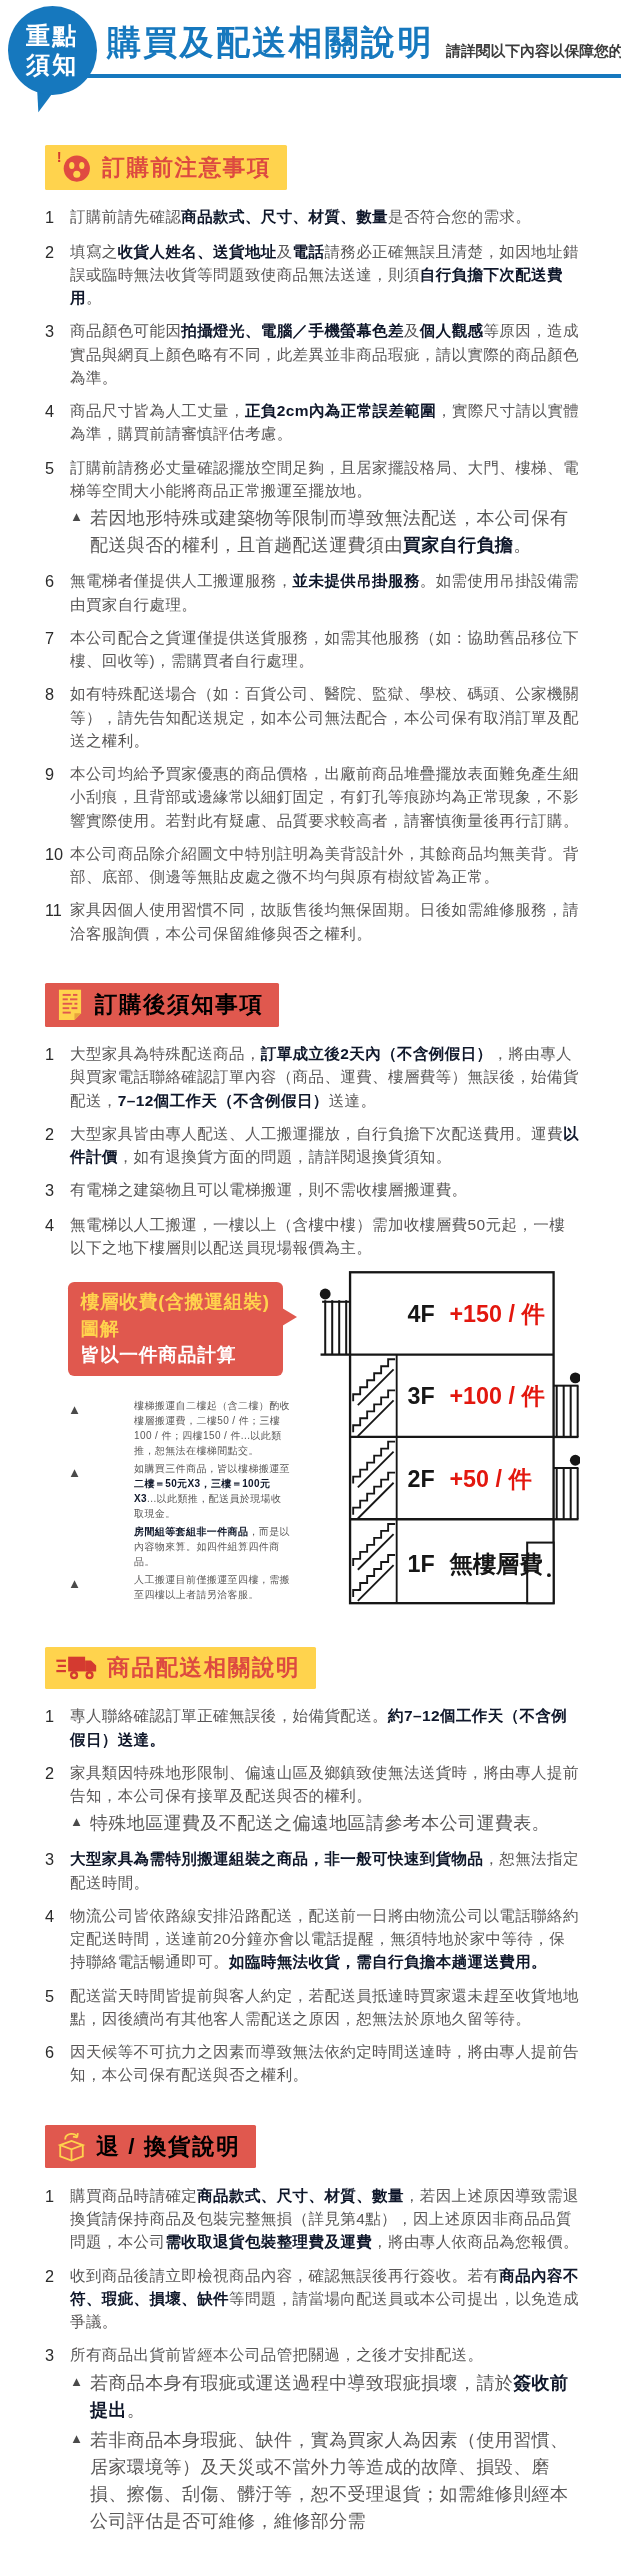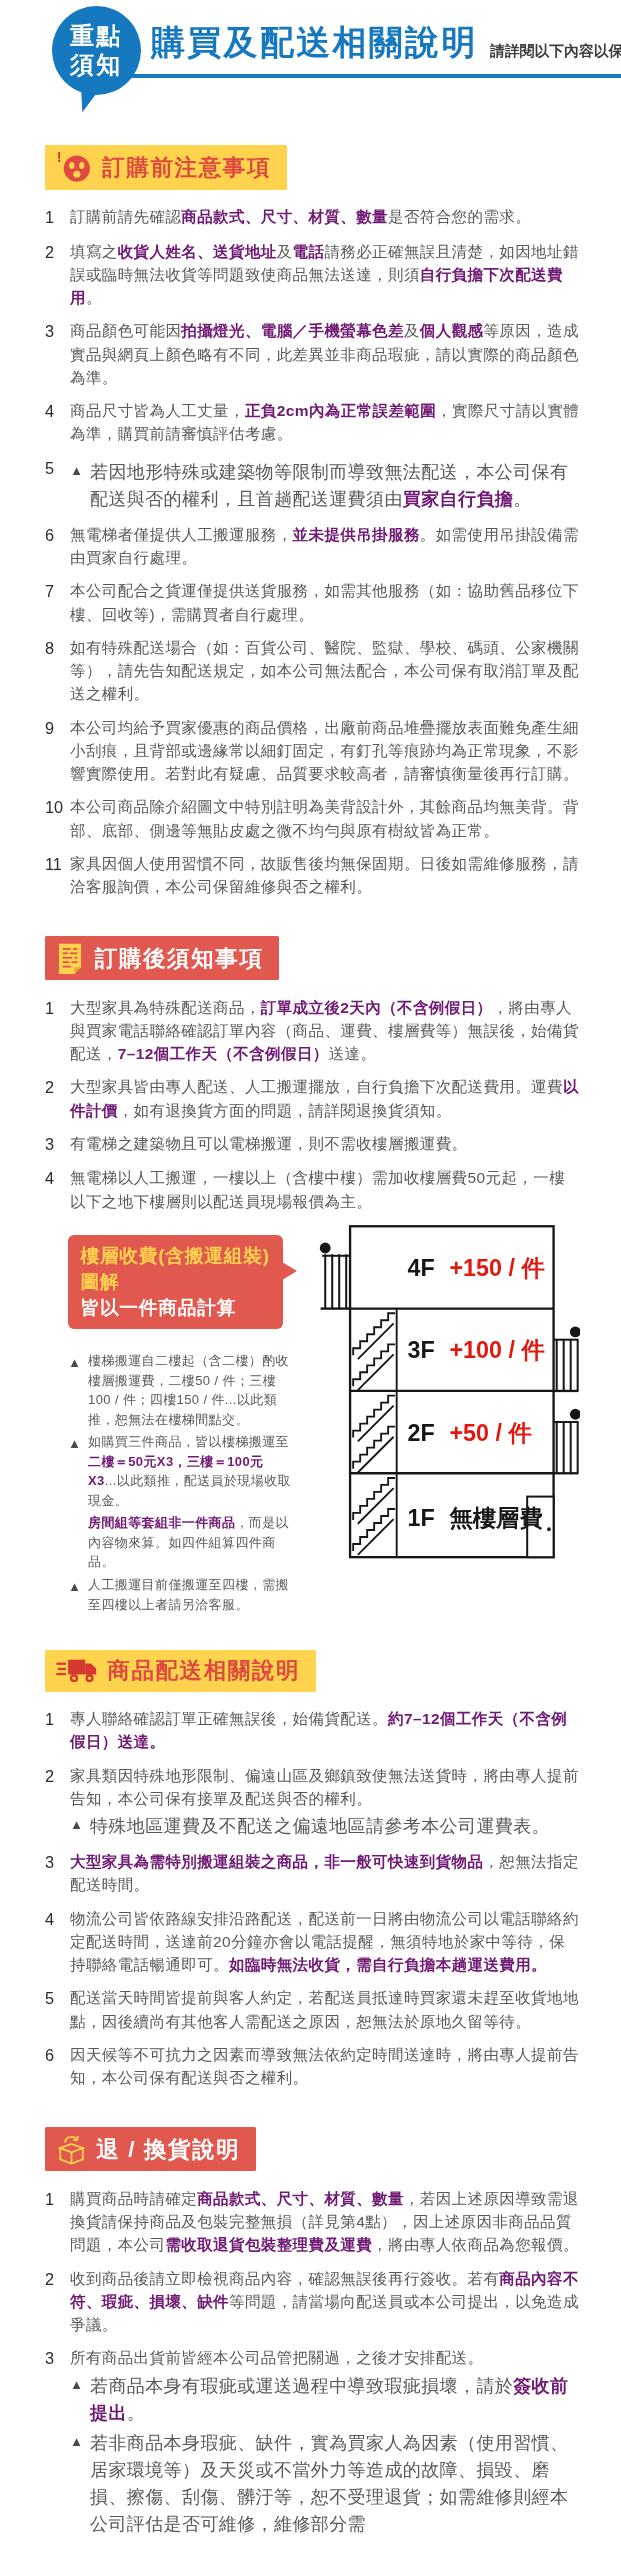--- a/index.html
+++ b/index.html
@@ -1,60 +1,60 @@
 <!DOCTYPE html>
 <html lang="zh-Hant" style="font-size:12.4px"><head>
 <meta charset="utf-8">
 <style>
   *{box-sizing:border-box;margin:0;padding:0;}
   html,body{background:#fff;}
   body{width:622px;font-family:"Liberation Sans","DejaVu Sans",sans-serif;color:#595757;}
   .page{width:622px;position:relative;padding-bottom:23px;}
 
   
-  .top-header{position:relative;height:117px;margin-left:44px;}
+  .top-header{position:relative;height:117px;}
   .badge{position:absolute;left:7.8px;top:6.2px;width:89px;height:89px;background:#1678be;border-radius:50%;
          color:#fff;display:flex;flex-direction:column;align-items:center;justify-content:center;
          font-size:24px;font-weight:bold;line-height:1.2;letter-spacing:2.3px;z-index:2;}
   .badge-tail{position:absolute;left:34px;top:87px;width:0;height:0;
          border-left:7.8px solid transparent;border-right:12.4px solid transparent;
          border-top:26.4px solid #1678be;transform:rotate(12deg);z-index:1;}
   .title-row{padding:20px 0 0 107px;display:flex;align-items:flex-end;gap:12.4px;text-align:center;}
   .page-title{color:#1678be;font-size:34px;font-weight:bold;letter-spacing:2.3px;white-space:nowrap;}
   .page-subtitle{color:#3c3c3c;font-size:14.8px;font-weight:bold;padding-bottom:4.7px;white-space:nowrap;}
   .title-rule{height:3.9px;background:#1678be;margin:7.8px 0 0 51px;}
 
   
   .section{padding:0 42px 0 45px;}
   .sec-header{display:inline-flex;align-items:center;gap:9.3px;margin:28px 0 15.5px;padding:5.4px 15.5px 5.4px 11px;
               font-size:22.5px;font-weight:bold;letter-spacing:1.6px;border-radius:1.6px;}
   .sec-header.yellow{background:#ffd34d;color:#dd4a40;}
-  .sec-header.red{background:#e0584e;color:#ffffff;}
+  .sec-header.red{background:#e0584e;color:#000000;}
   .sec-icon{display:inline-flex;align-items:center;}
 
   .items{list-style:none;}
   .item{display:flex;margin-bottom:10px;}
   .item-num{flex:0 0 25px;font-size:16.3px;color:#2b2b2b;line-height:1.5;}
   .item-body{flex:1;font-size:15.5px;line-height:1.5;letter-spacing:0.4px;}
-  .em{color:#701a75;font-weight:bold;}
+  .em{color:#0f172a;font-weight:bold;}
   .notes{margin-top:3.1px;}
   .note{display:flex;margin-top:3.1px;}
   .note-marker{flex:0 0 20px;color:#4a4a4a;font-size:13.2px;line-height:1.75;}
   .note-body{flex:1;font-size:18px;line-height:1.5;letter-spacing:0.4px;}
 
   
   .figure{display:flex;gap:28px;margin:4.7px 0 7.8px 23px;}
   .fig-left{flex:1;min-width:0;}
   .bubble{position:relative;background:#e0584e;border-radius:6.2px;padding:7.8px 12.4px;margin:12.4px 7.8px 22px 0;
           font-size:18.7px;font-weight:bold;line-height:1.4;letter-spacing:0.8px;}
   .bubble-l1{color:#ffd34d;}
   .bubble-l2{color:#fff;}
   .bubble-tail{position:absolute;right:-14px;top:26.4px;width:0;height:0;
           border-top:9.3px solid transparent;border-bottom:9.3px solid transparent;border-left:15.5px solid #e0584e;}
-  .fig-notes .note-body{font-size:13px;}
+  .fig-notes .note-body{font-size:10px;margin-left:46px;}
   .fig-right{flex:0 0 261px;text-align:right;}
 </style>
 </head>
 <body>
 
 <div class="page">
 
   <div class="top-header">
     <div class="badge-tail"></div>
     <div class="badge">
@@ -110,20 +110,21 @@
     <span class="item-num">4</span>
     <div class="item-body">
       <span><span>商品尺寸皆為人工丈量，</span><span class="em">正負2cm內為正常誤差範圍</span><span>，實際尺寸請以實體為準，購買前請審慎評估考慮。</span></span>
       
     </div>
   </li>
 
   <li class="item">
     <span class="item-num">5</span>
     <div class="item-body">
+      <span><span>訂購前請務必丈量確認擺放空間足夠，且居家擺設格局、大門、樓梯、電梯等空間大小能將商品正常搬運至擺放地。</span></span>
       <div class="notes">
   <div class="note">
     <span class="note-marker">▲</span>
     <span class="note-body"><span>若因地形特殊或建築物等限制而導致無法配送，本公司保有配送與否的權利，且首趟配送運費須由</span><span class="em">買家自行負擔</span><span>。</span></span>
   </div>
 </div>
     </div>
   </li>
 
   <li class="item">

